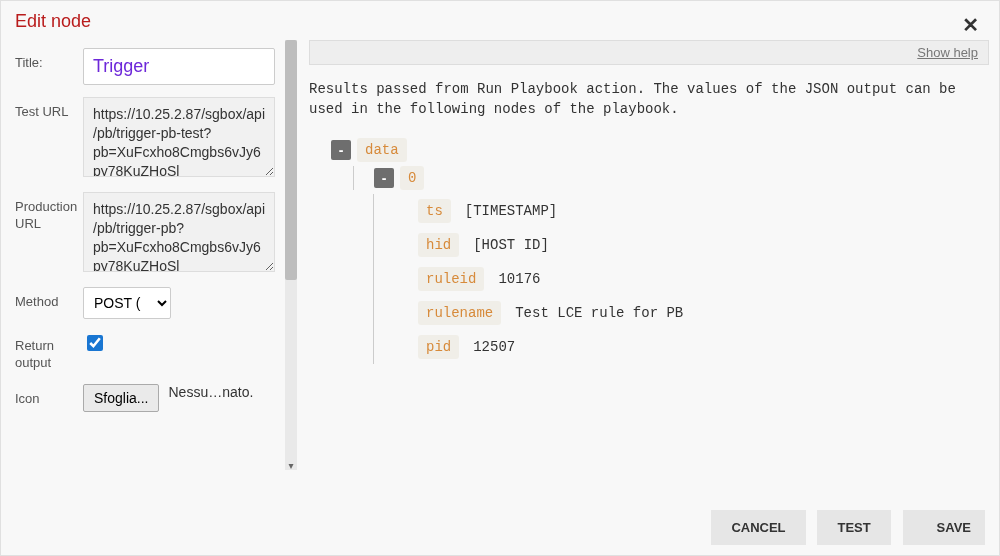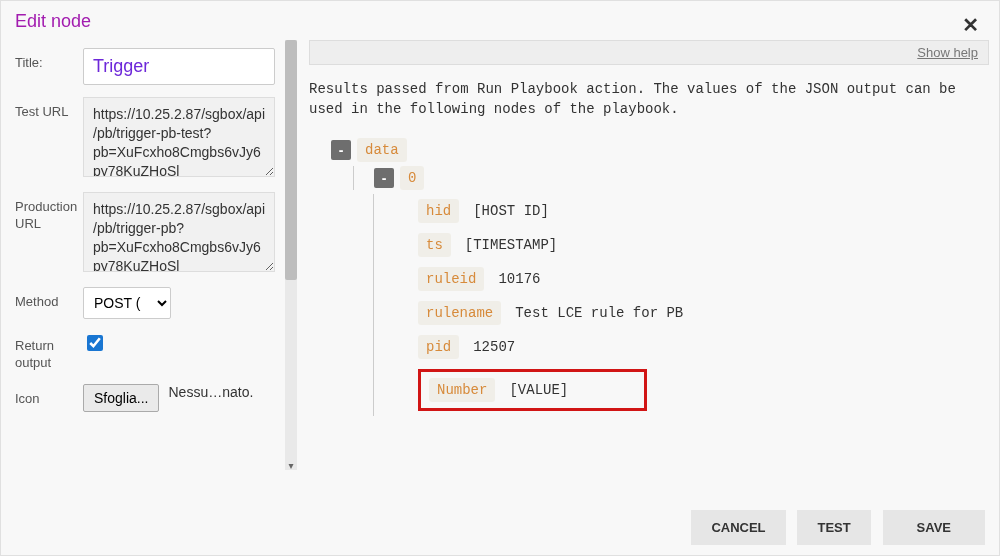--- a/index.html
+++ b/index.html
@@ -19,21 +19,21 @@
       height: 556px;
       position: relative;
       border: 1px solid #e0e0e0;
     }
     .modal-header {
       padding: 10px 14px 8px 14px;
       position: relative;
     }
     .modal-title {
       font-size: 18px;
-      color: #a21caf;
+      color: #b91c1c;
     }
     .close-icon {
       position: absolute;
       right: 20px;
       top: 12px;
       font-size: 20px;
       font-weight: bold;
       color: #333;
       cursor: pointer;
     }
@@ -229,21 +229,21 @@
       display: inline-block;
       padding: 10px 20px;
       margin-left: 8px;
       background: #e6e6e6;
       color: #333;
       font-size: 13px;
       font-weight: bold;
       border: none;
       cursor: pointer;
     }
-    .btn.wide { padding-left: 34px; padding-right: 34px; }
+    .btn.wide { padding-left: 34px; padding-right: 14px; }
   </style>
 </head>
 <body>
 
 <div class="modal">
 
   <div class="modal-header">
     <span class="modal-title">Edit node</span>
     <span class="close-icon">✕</span>
   </div>
@@ -321,29 +321,25 @@
           <span class="key">data</span>
         </div>
 
         <div class="tree-row ind2" style="margin-left:44px;">
           <span class="tgl">-</span>
           <span class="key">0</span>
         </div>
 
         <div class="leaf-wrap">
 
-        <div class="leaf-inner"><span class="key">hid</span><span class="val">[HOST ID]</span></div>
-            <div class="leaf-inner"><span class="key">ts</span><span class="val">[TIMESTAMP]</span></div>
+        <div class="leaf-inner"><span class="key">ts</span><span class="val">[TIMESTAMP]</span></div>
+            <div class="leaf-inner"><span class="key">hid</span><span class="val">[HOST ID]</span></div>
             <div class="leaf-inner"><span class="key">ruleid</span><span class="val">10176</span></div>
             <div class="leaf-inner"><span class="key">rulename</span><span class="val">Test LCE rule for PB</span></div>
             <div class="leaf-inner"><span class="key">pid</span><span class="val">12507</span></div>
-            <div class="leaf-inner"><span class="hl">
-                <span class="key">Number</span>
-                <span class="val">[VALUE]</span>
-              </span></div>
           </div>
 
       </div>
     </div>
   </div>
 
   <div class="modal-footer">
     <button class="btn">CANCEL</button>
     <button class="btn">TEST</button>
     <button class="btn wide">SAVE</button>

